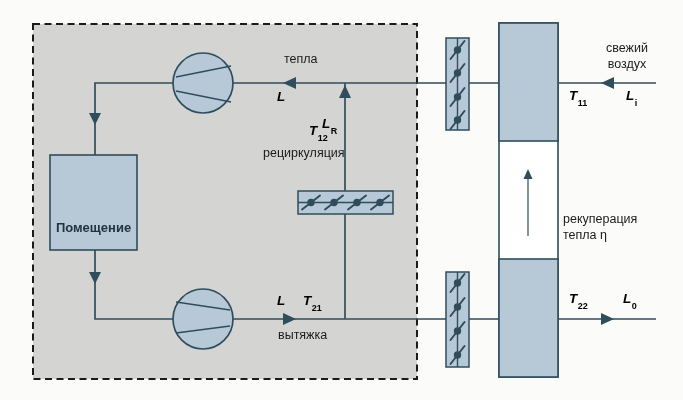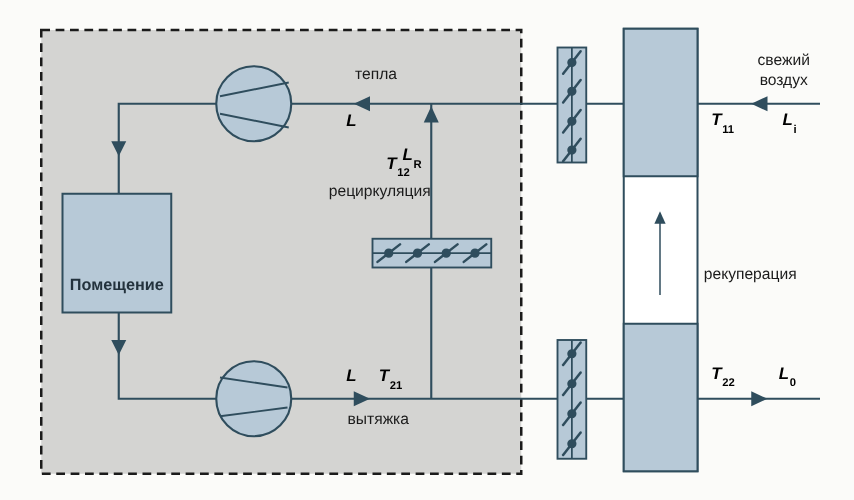--- a/index.html
+++ b/index.html
@@ -153,20 +153,21 @@
   </div>
   <div class="sym" style="left:569px;top:88px;">
     <span>T</span><sub>11</sub>
   </div>
   <div class="sym" style="left:626px;top:88px;">
     <span>L</span><sub>i</sub>
   </div>
 
   <div class="lbl cap2" style="left:563px;top:183px;margin-top:28px;">
     <span>рекуперация</span>
+    <span>тепла η</span>
   </div>
 
   <div class="sym" style="left:569px;top:291px;">
     <span>T</span><sub>22</sub>
   </div>
   <div class="sym" style="left:623px;top:291px;">
     <span>L</span><sub>0</sub>
   </div>
 
 </div>

